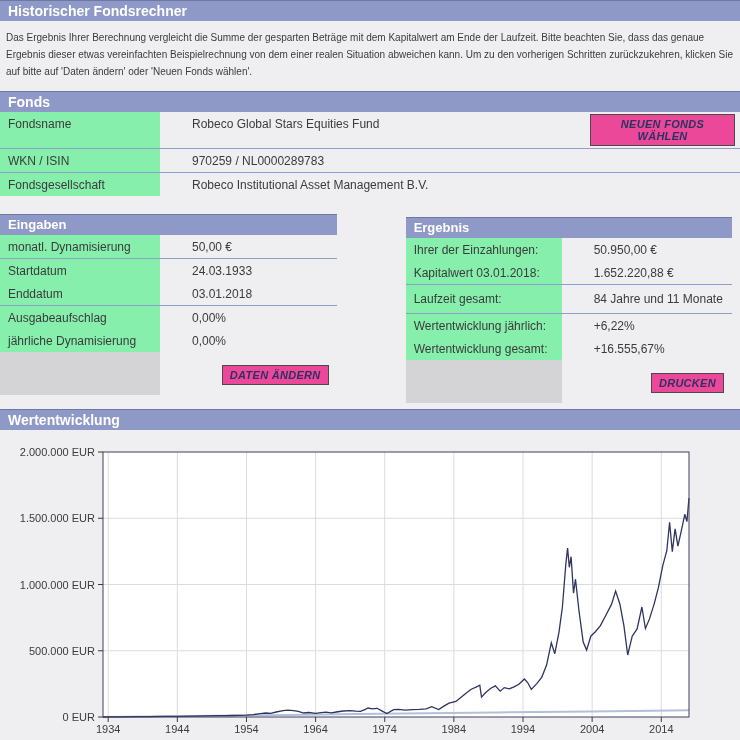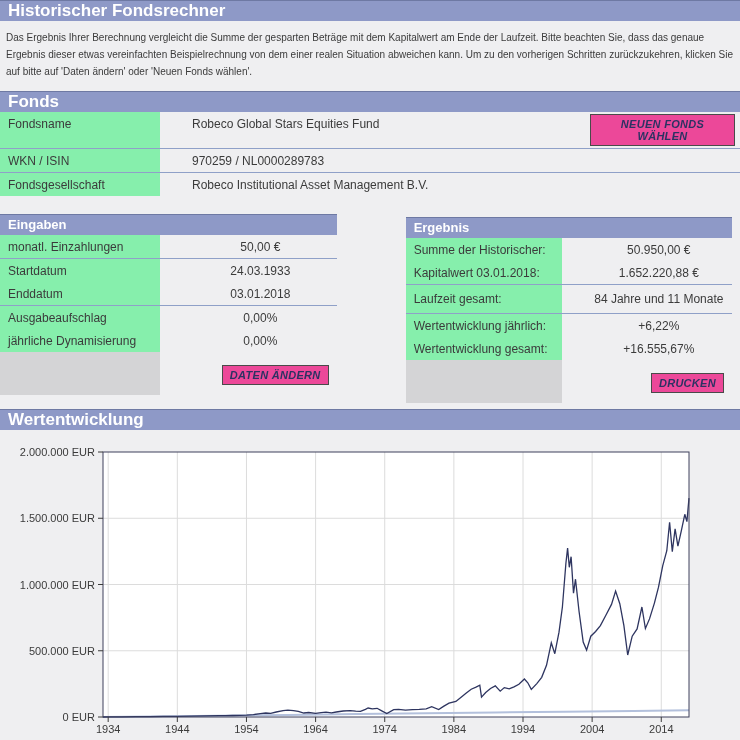--- a/index.html
+++ b/index.html
@@ -7,21 +7,21 @@
     width:740px;height:740px;overflow:hidden;
     background:#efeff1;
     font-family:"Liberation Sans", sans-serif;
     color:#3b3b3b;
   }
   .bar{
     background:#8e99c7;
     border-top:1px solid #6e79a3;
     color:#ffffff;
     font-weight:bold;
-    font-size:17px;
+    font-size:14px;
     line-height:14px;
     padding:3px 8px 3px 8px;
   }
   .intro{
     font-size:10px;
     line-height:17px;
     margin:8px 6px 11px 6px;
   }
   
   .fonds-grid{
@@ -71,21 +71,21 @@
   }
   .panel{position:relative;}
   .panel.eingaben{width:361px;}
   .panel.ergebnis{width:350px;margin-left:21px;margin-top:3px;}
   .panel .bar{font-size:13px;}
   .panel-grid{
     display:grid;
     grid-template-columns:160px 1fr;
   }
   .panel.ergebnis .panel-grid{grid-template-columns:156px 1fr;}
-  .panel .vcell{text-align:center;}
+  .panel .vcell{text-align:left;}
   .btnrow-l{background:#d4d4d6;}
   .btnrow-v{
     text-align:right;
     padding:13px 8px 10px 8px;
   }
   
   .chart-bar{margin-top:13px;}
   .chart-wrap{
     position:relative;
     width:740px;height:333px;
@@ -120,21 +120,21 @@
     <div class="vcell span2">Robeco Institutional Asset Management B.V.</div>
   </div>
 
   <div class="panels">
 
     <div class="panel eingaben">
       <div class="bar">
         <span>Eingaben</span>
       </div>
       <div class="panel-grid">
-        <div class="lcell">monatl. Einzahlungen</div>
+        <div class="lcell">monatl. Dynamisierung</div>
         <div class="vcell">50,00 €</div>
         <div class="divider"></div>
         <div class="lcell">Startdatum</div>
         <div class="vcell">24.03.1933</div>
         <div class="lcell">Enddatum</div>
         <div class="vcell">03.01.2018</div>
         <div class="divider"></div>
         <div class="lcell">Ausgabeaufschlag</div>
         <div class="vcell">0,00%</div>
         <div class="lcell">jährliche Dynamisierung</div>
@@ -144,21 +144,21 @@
           <button class="btn">DATEN ÄNDERN</button>
         </div>
       </div>
     </div>
 
     <div class="panel ergebnis">
       <div class="bar">
         <span>Ergebnis</span>
       </div>
       <div class="panel-grid">
-        <div class="lcell">Summe der Historischer:</div>
+        <div class="lcell">Ihrer der Einzahlungen:</div>
         <div class="vcell">50.950,00 €</div>
         <div class="lcell">Kapitalwert 03.01.2018:</div>
         <div class="vcell">1.652.220,88 €</div>
         <div class="divider"></div>
         <div class="lcell" style="padding-top:7px;padding-bottom:7px;">Laufzeit gesamt:</div>
         <div class="vcell" style="padding-top:7px;padding-bottom:7px;">84 Jahre und 11 Monate</div>
         <div class="divider"></div>
         <div class="lcell">Wertentwicklung jährlich:</div>
         <div class="vcell">+6,22%</div>
         <div class="lcell">Wertentwicklung gesamt:</div>

